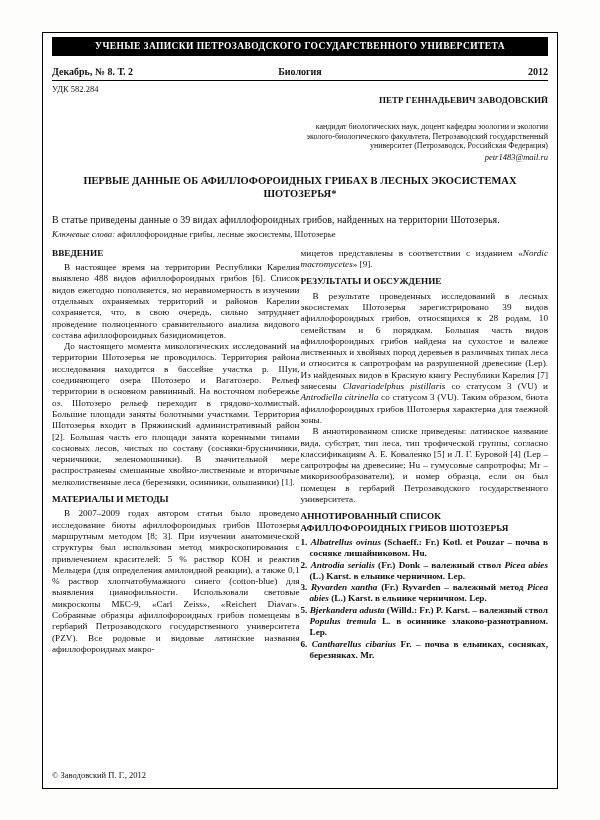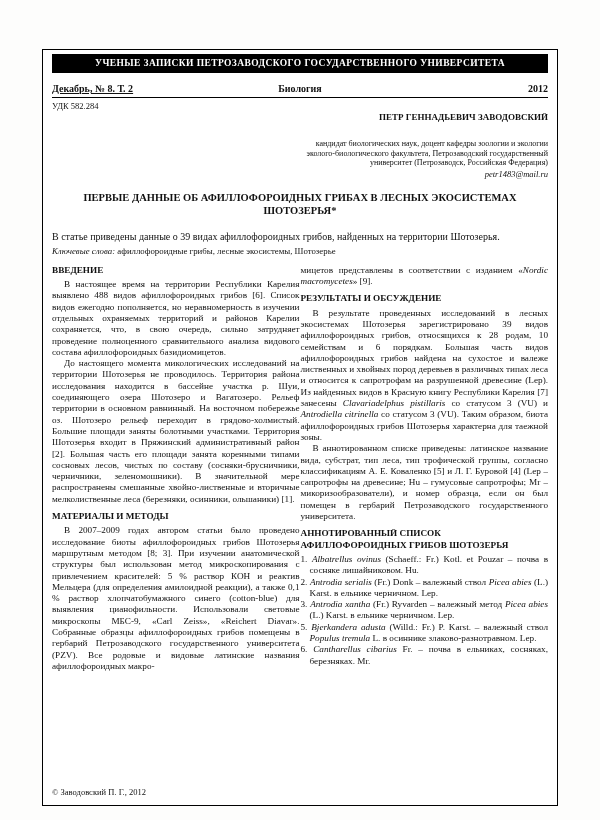--- a/index.html
+++ b/index.html
@@ -1,37 +1,37 @@
 <!DOCTYPE html>
 <html><head>
 <meta charset="utf-8">
 <style>
   * { margin: 0; padding: 0; box-sizing: border-box; }
   html, body { width: 600px; height: 820px; background: #fdfdfc; overflow: hidden; }
   body { font-family: "Liberation Serif", serif; color: #111; position: relative; }
 
   .frame {
-    position: absolute; left: 42px; top: 49px; width: 516px; height: 757px;
+    position: absolute; left: 42px; top: 32px; width: 516px; height: 757px;
     border: 1.5px solid #000;
     padding: 4px 9px 8px;
     display: flex; flex-direction: column;
     background: #fff;
   }
 
   .header-bar {
     background: #000; color: #fff; text-align: center; font-weight: bold;
     font-size: 9.5px; line-height: 19px; height: 19px; letter-spacing: 0.4px;
     white-space: nowrap; overflow: hidden;
   }
 
   .issue-row {
     display: flex; font-weight: bold; font-size: 10px; margin-top: 10px;
     padding-bottom: 3px; border-bottom: 1px solid #000;
   }
-  .issue-row .lft { flex: 1; text-align: left; text-decoration: underline; }
+  .issue-row .lft { flex: 1; text-align: left; }
   .issue-row .ctr { flex: 1; text-align: center; }
   .issue-row .rgt { flex: 1; text-align: right; }
 
   .udk { font-size: 8.5px; margin-top: 3px; }
 
   .author-block { text-align: right; margin-top: 1px; }
   .author-name { font-size: 9px; font-weight: bold; }
   .author-affiliation { font-size: 8px; line-height: 9.6px; width: 252px; margin-left: auto; margin-top: 17px; }
   .author-email { font-style: italic; font-size: 8.5px; margin-top: 1px; }
 
@@ -46,21 +46,21 @@
   .columns {
     display: flex; gap: 1px; margin-top: 9px; flex: 1; overflow: hidden;
     font-size: 9.2px; line-height: 11.3px; text-align: justify;
   }
   .col { flex: 1; min-width: 0; }
   .col h2 { font-size: 9.2px; font-weight: bold; margin: 6px 0 3px; text-align: left; }
   .col h2.first { margin-top: 0; }
   .col p { text-indent: 12px; }
   .col p.no-indent { text-indent: 0; }
 
-  .species-list { margin-top: 1px; }
+  .species-list { margin-top: 1px; font-weight: bold; }
   .species-item { padding-left: 9px; text-indent: -9px; text-align: justify; }
 
   .footer { font-size: 8.5px; margin-top: 10px; }
 </style>
 </head>
 <body>
 
 <div class="frame">
 
   <div class="header-bar">УЧЕНЫЕ ЗАПИСКИ ПЕТРОЗАВОДСКОГО ГОСУДАРСТВЕННОГО УНИВЕРСИТЕТА</div>
@@ -96,21 +96,21 @@
 
     <div class="col">
       <p class="no-indent"><span>мицетов представлены в соответствии с изданием «</span><i>Nordic macromycetes</i><span>» [9].</span></p>
       <h2>РЕЗУЛЬТАТЫ И ОБСУЖДЕНИЕ</h2>
       <p><span>В результате проведенных исследований в лесных экосистемах Шотозерья зарегистрировано 39 видов афиллофороидных грибов, относящихся к 28 родам, 10 семействам и 6 порядкам. Большая часть видов афиллофороидных грибов найдена на сухостое и валеже лиственных и хвойных пород деревьев в различных типах леса и относится к сапротрофам на разрушенной древесине (Lep). Из найденных видов в Красную книгу Республики Карелия [7] занесены </span><i>Clavariadelphus pistillaris</i><span> со статусом 3 (VU) и </span><i>Antrodiella citrinella</i><span> со статусом 3 (VU). Таким образом, биота афиллофороидных грибов Шотозерья характерна для таежной зоны.</span></p>
       <p>В аннотированном списке приведены: латинское название вида, субстрат, тип леса, тип трофической группы, согласно классификациям А. Е. Коваленко [5] и Л. Г. Буровой [4] (Lep – сапротрофы на древесине; Hu – гумусовые сапротрофы; Mr – микоризообразователи), и номер образца, если он был помещен в гербарий Петрозаводского государственного университета.</p>
       <h2>АННОТИРОВАННЫЙ СПИСОК АФИЛЛОФОРОИДНЫХ ГРИБОВ ШОТОЗЕРЬЯ</h2>
       <div class="species-list">
           <div class="species-item"><span>1. </span><i>Albatrellus ovinus</i><span> (Schaeff.: Fr.) Kotl. et Pouzar – почва в сосняке лишайниковом. Hu.</span></div>
           <div class="species-item"><span>2. </span><i>Antrodia serialis</i><span> (Fr.) Donk – валежный ствол </span><i>Picea abies</i><span> (L.) Karst. в ельнике черничном. Lep.</span></div>
-          <div class="species-item"><span>3. </span><i>Antrodia xantha</i><span> (Fr.) Ryvarden – валежный метод </span><i>Picea abies</i><span> (L.) Karst. в ельнике черничном. Lep.</span></div>
+          <div class="species-item"><span>3. </span><i>Ryvarden xantha</i><span> (Fr.) Ryvarden – валежный метод </span><i>Picea abies</i><span> (L.) Karst. в ельнике черничном. Lep.</span></div>
           <div class="species-item"><span>5. </span><i>Bjerkandera adusta</i><span> (Willd.: Fr.) P. Karst. – валежный ствол </span><i>Populus tremula</i><span> L. в осиннике злаково-разнотравном. Lep.</span></div>
           <div class="species-item"><span>6. </span><i>Cantharellus cibarius</i><span> Fr. – почва в ельниках, сосняках, березняках. Mr.</span></div>
         </div>
     </div>
 
   </div>
 
   <div class="footer">© Заводовский П. Г., 2012</div>
 
 </div>

